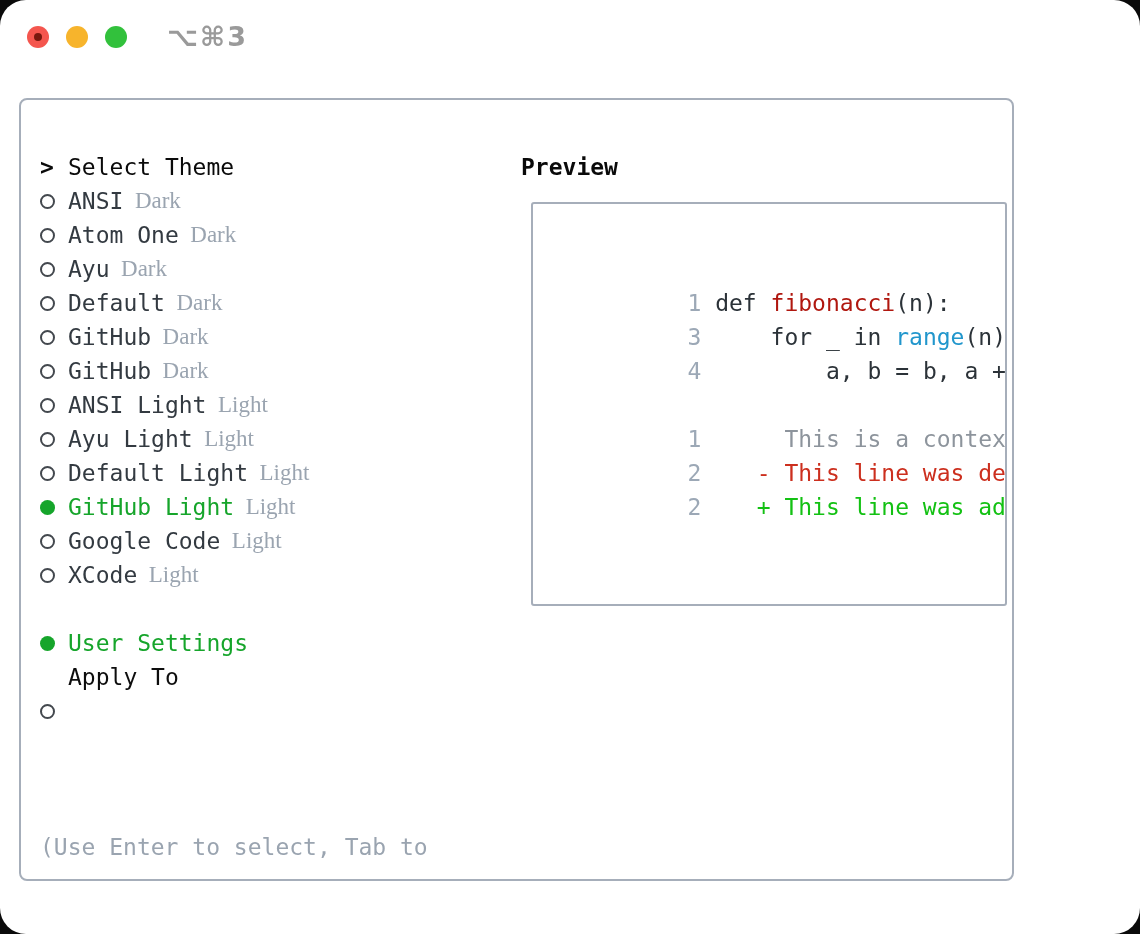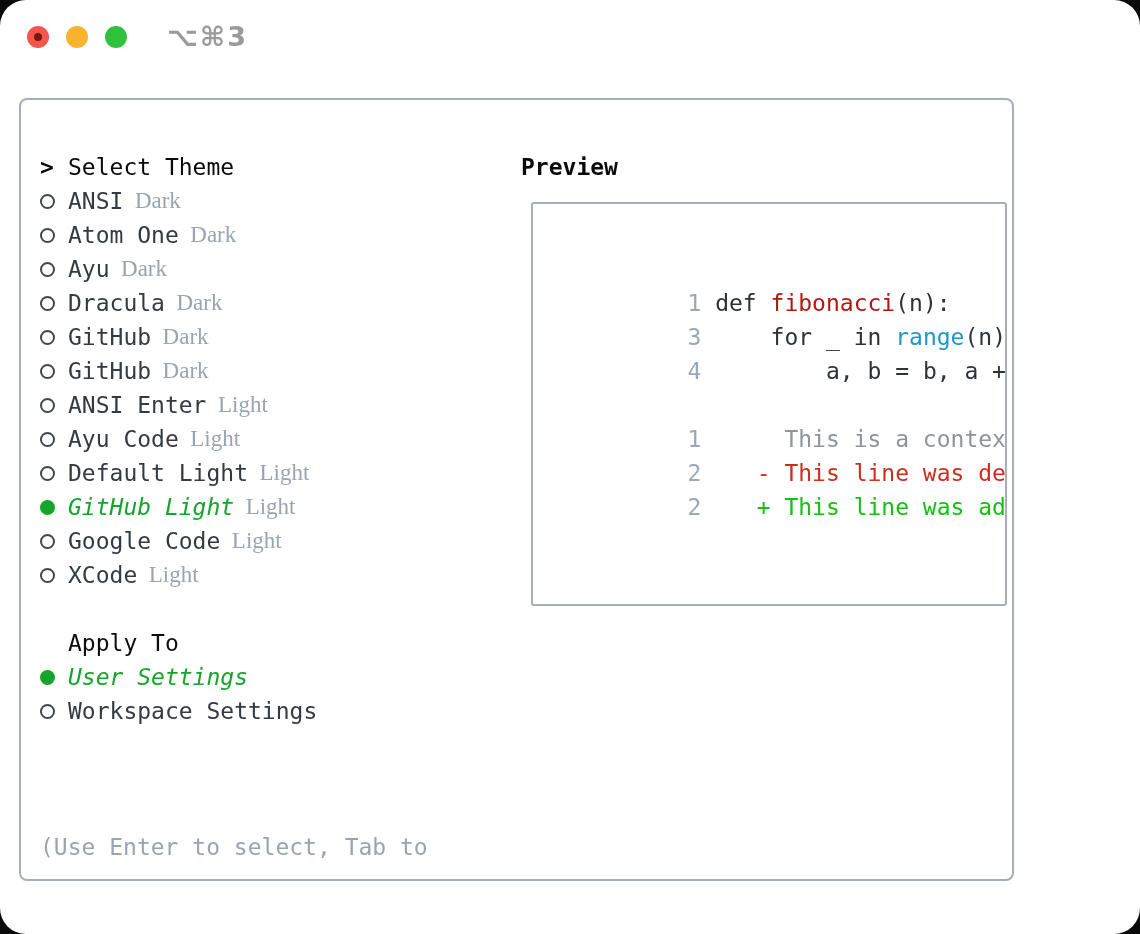--- a/index.html
+++ b/index.html
@@ -39,21 +39,21 @@
   .row{display:flex; align-items:center; height:34px; white-space:pre;}
   .marker{flex:none; width:28px; display:flex; align-items:center;}
   .prompt{font-weight:bold; color:var(--text-strong); font-size:23px;}
   .dot{width:15px; height:15px; border-radius:50%; box-sizing:border-box; display:inline-block;}
   .dot.open{border:2px solid #43484e; background:transparent;}
   .dot.filled{background:var(--accent-green); border:none;}
   .section-title{font-weight:normal; color:var(--text-strong);}
   .plain-title{color:#0d0d0d;}
   .t-name{color:var(--text-fg);}
   .t-var{color:var(--text-muted); margin-left:1ch;font-family:Liberation Serif, serif;}
-  .row.selected .t-name{color:var(--accent-green);font-style:italic;}
+  .row.selected .t-name{color:var(--accent-green);}
   .spacer{height:34px;}
   .hint{color:var(--text-muted); line-height:34px; white-space:pre;}
   
   .right-col{position:absolute; left:500px; top:50px; font-size:23px;}
   .preview-title{height:34px; line-height:34px; font-weight:bold; color:var(--text-strong);}
   .preview-box{
     margin:18px 0 0 10px; width:476px; height:404px; box-sizing:border-box;
     border:2px solid var(--panel-border); border-radius:3px;
     padding:48px 0 0 16px; overflow:hidden;
   }
@@ -96,68 +96,67 @@
       <div class="row">
         <span class="marker"><span class="dot open"></span></span>
         <span class="t-name">Atom One</span><span class="t-var">Dark</span>
       </div>
       <div class="row">
         <span class="marker"><span class="dot open"></span></span>
         <span class="t-name">Ayu</span><span class="t-var">Dark</span>
       </div>
       <div class="row">
         <span class="marker"><span class="dot open"></span></span>
-        <span class="t-name">Dracula</span><span class="t-var">Dark</span>
+        <span class="t-name">Default</span><span class="t-var">Dark</span>
       </div>
       <div class="row">
         <span class="marker"><span class="dot open"></span></span>
         <span class="t-name">GitHub</span><span class="t-var">Dark</span>
       </div>
       <div class="row">
         <span class="marker"><span class="dot open"></span></span>
         <span class="t-name">GitHub</span><span class="t-var">Dark</span>
       </div>
       <div class="row">
         <span class="marker"><span class="dot open"></span></span>
-        <span class="t-name">ANSI Enter</span><span class="t-var">Light</span>
+        <span class="t-name">ANSI Light</span><span class="t-var">Light</span>
       </div>
       <div class="row">
         <span class="marker"><span class="dot open"></span></span>
-        <span class="t-name">Ayu Code</span><span class="t-var">Light</span>
+        <span class="t-name">Ayu Light</span><span class="t-var">Light</span>
       </div>
       <div class="row">
         <span class="marker"><span class="dot open"></span></span>
         <span class="t-name">Default Light</span><span class="t-var">Light</span>
       </div>
       <div class="row selected">
         <span class="marker"><span class="dot filled"></span></span>
         <span class="t-name">GitHub Light</span><span class="t-var">Light</span>
       </div>
       <div class="row">
         <span class="marker"><span class="dot open"></span></span>
         <span class="t-name">Google Code</span><span class="t-var">Light</span>
       </div>
       <div class="row">
         <span class="marker"><span class="dot open"></span></span>
         <span class="t-name">XCode</span><span class="t-var">Light</span>
       </div>
 
       <div class="spacer"></div>
 
-      <div class="row">
-        <span class="marker"></span>
-        <span class="plain-title">Apply To</span>
-      </div>
       <div class="row selected">
         <span class="marker"><span class="dot filled"></span></span>
         <span class="t-name">User Settings</span>
       </div>
       <div class="row">
+        <span class="marker"></span>
+        <span class="plain-title">Apply To</span>
+      </div>
+      <div class="row">
         <span class="marker"><span class="dot open"></span></span>
-        <span class="t-name">Workspace Settings</span>
       </div>
 
       <div class="spacer"></div>
 
       <div class="hint">
         <div>(Use Enter to select, Tab to</div>
         <div>change focus)</div>
       </div>
     </div>
 

